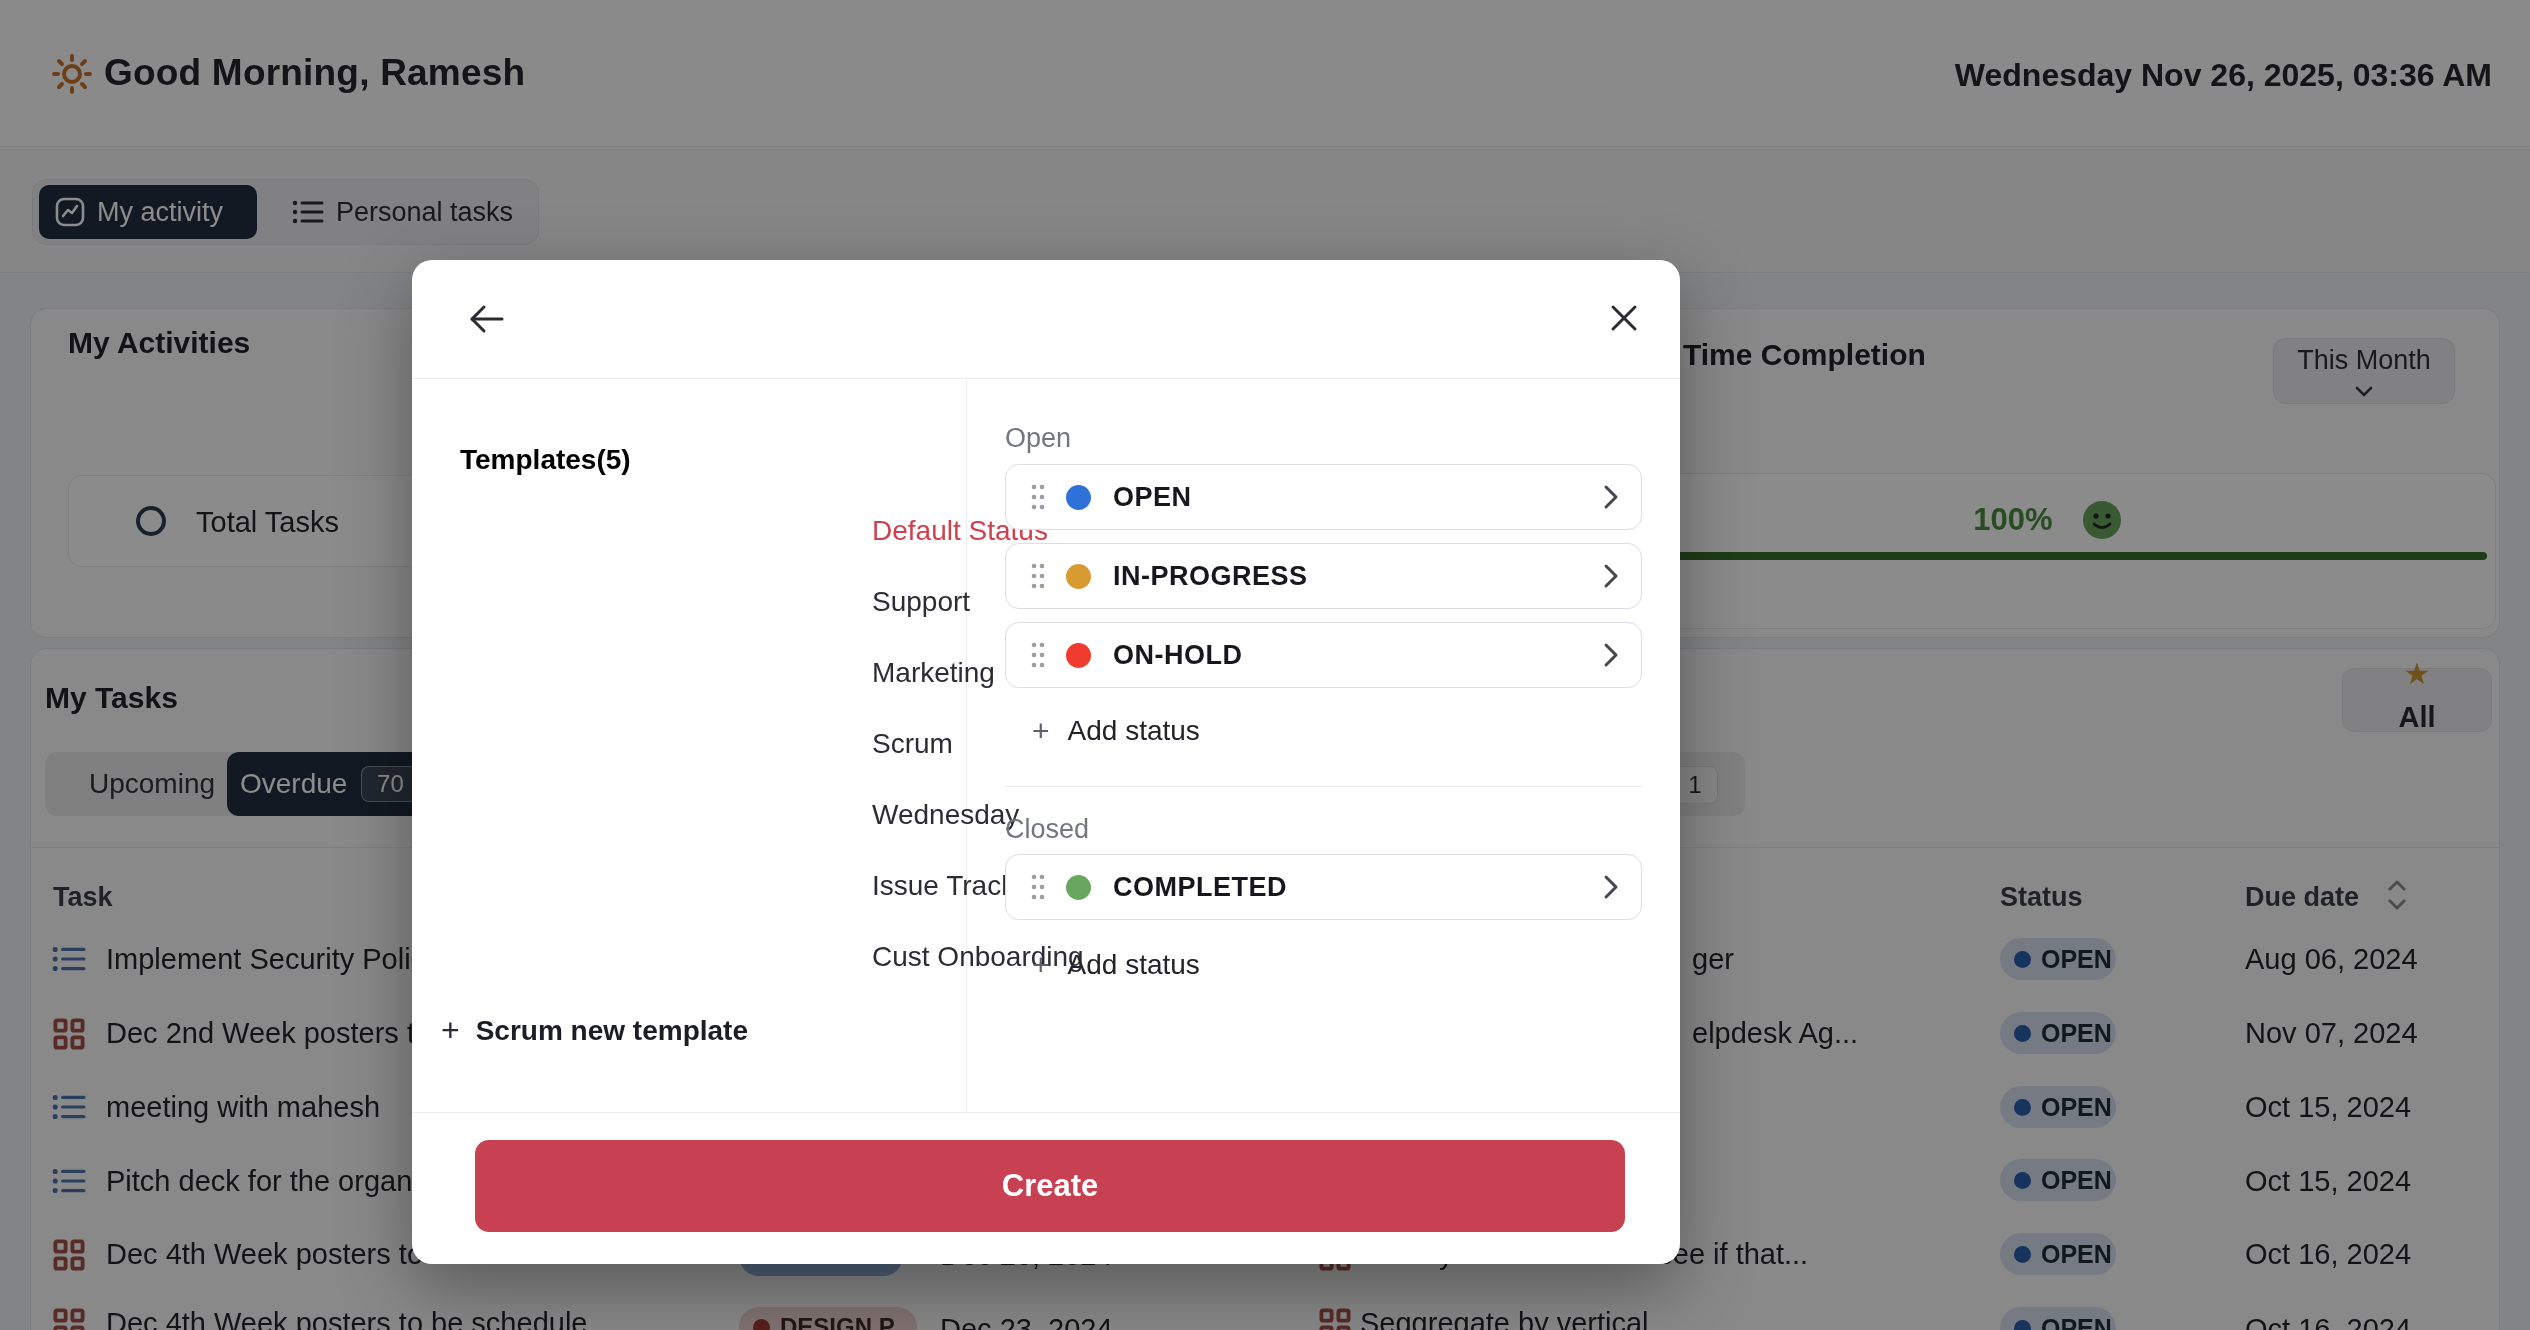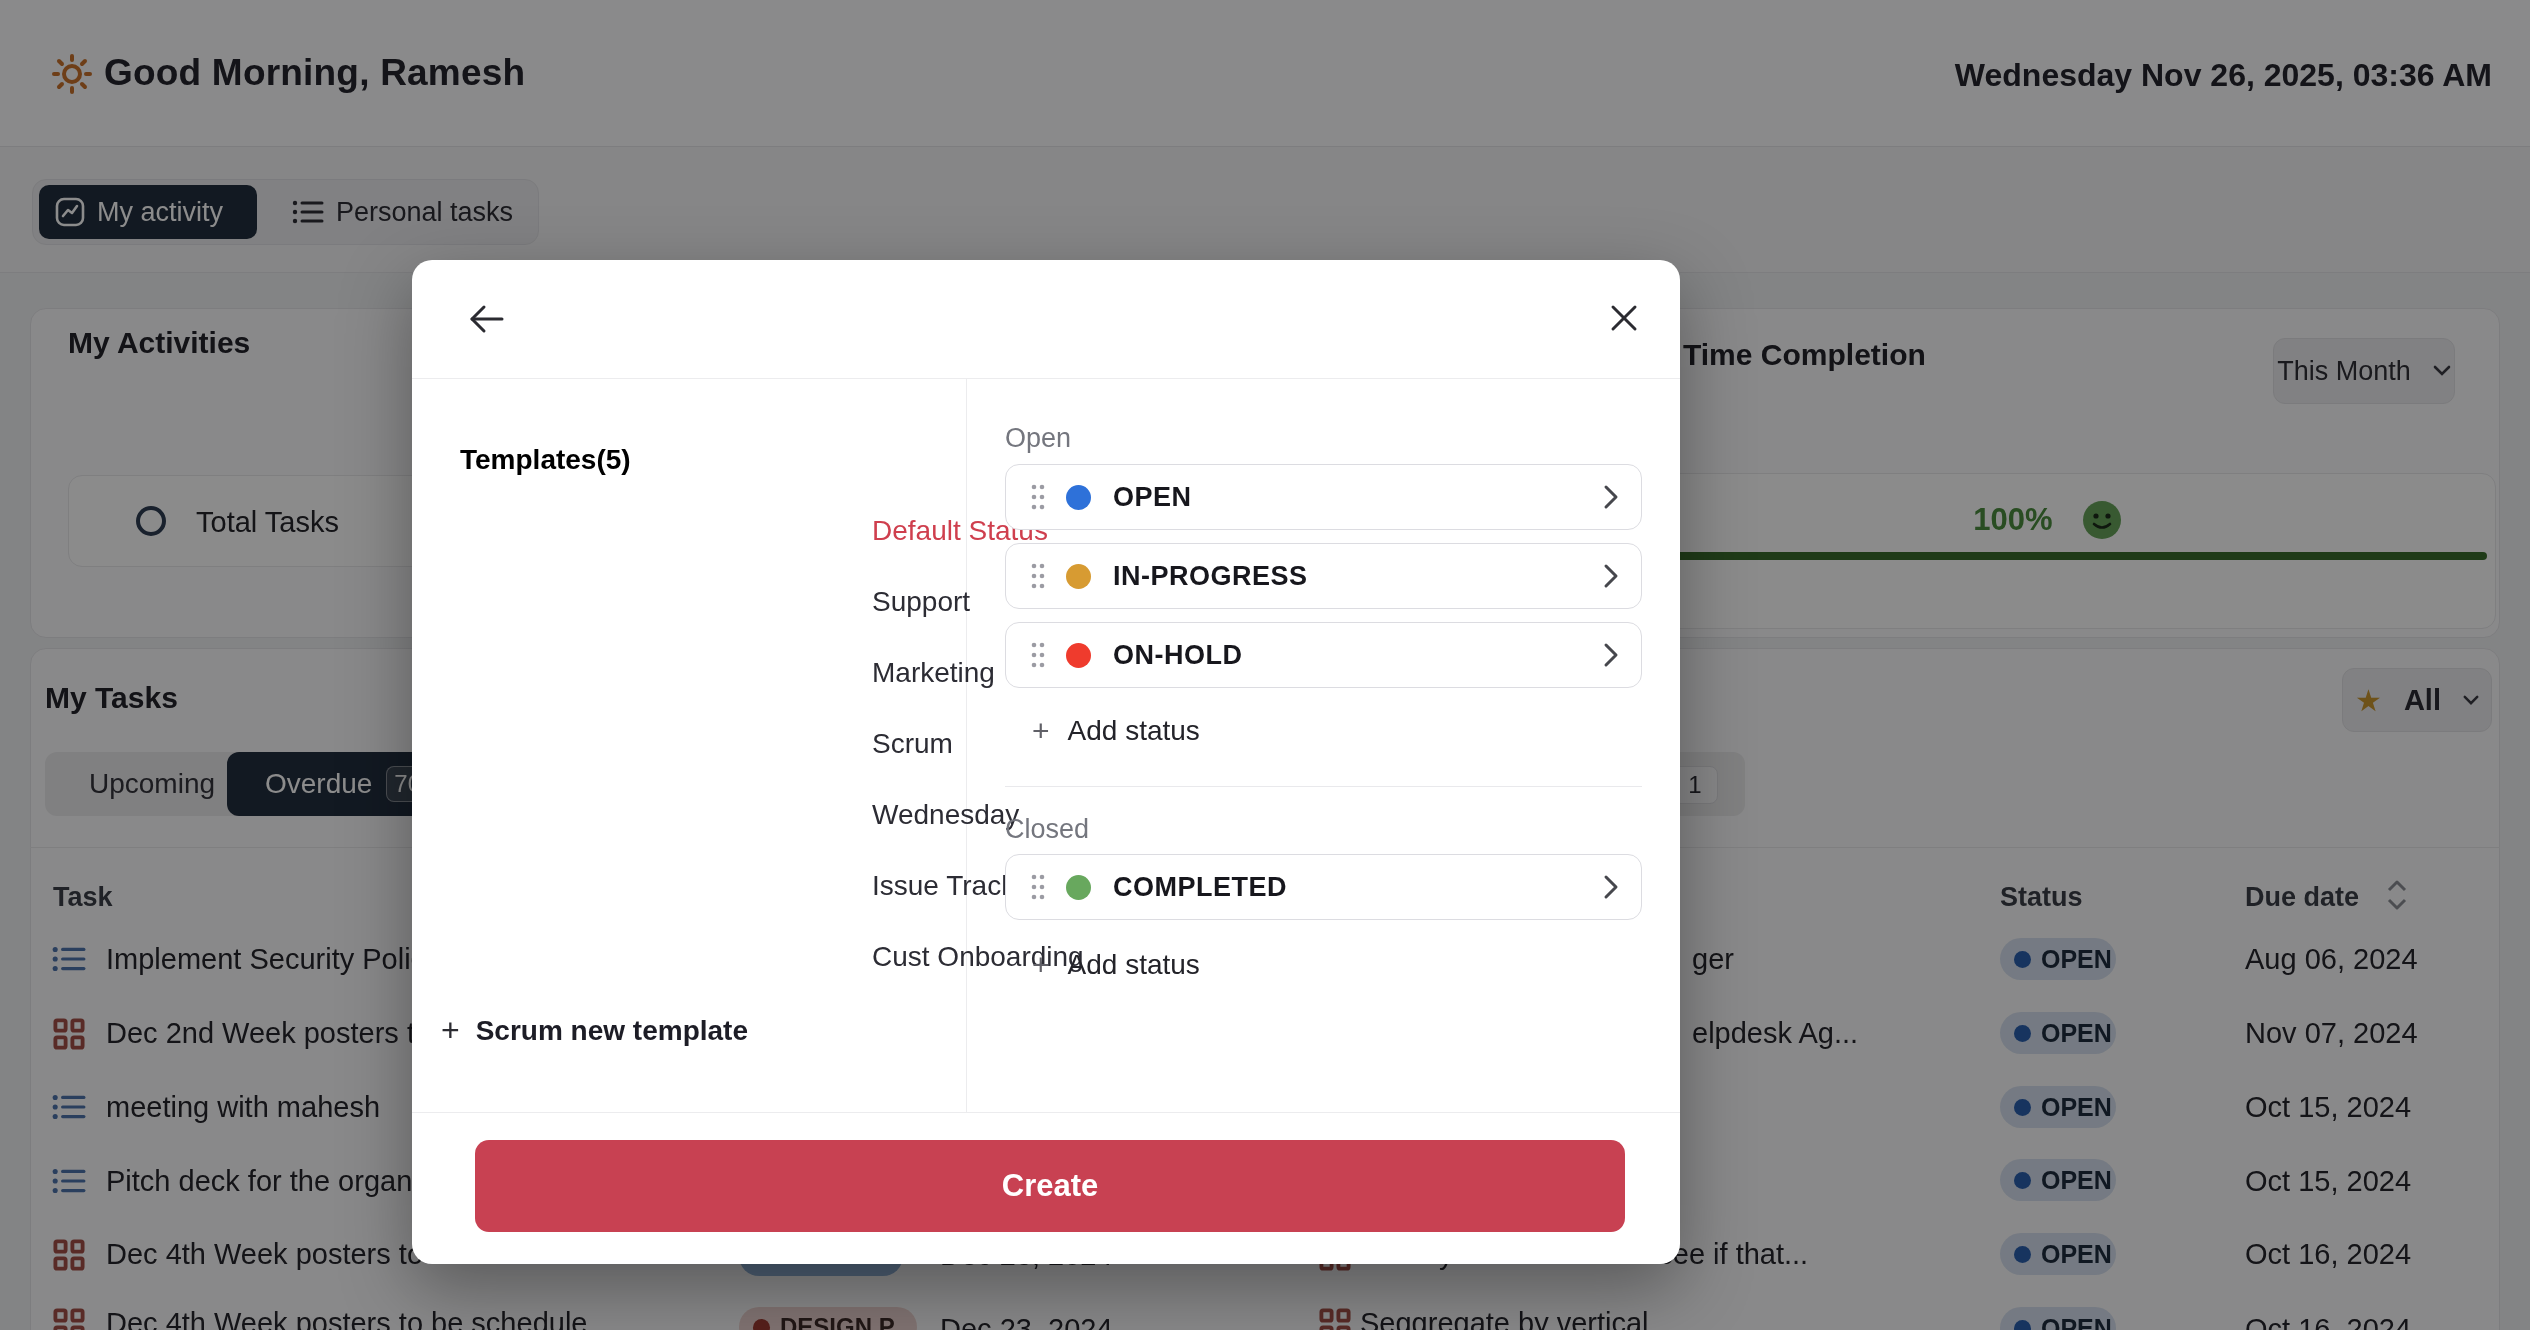--- a/index.html
+++ b/index.html
@@ -12,26 +12,26 @@
   .greet-title { left:104px; top:52px; font-size:37px; font-weight:600; color:#26262e; letter-spacing:.2px; }
   .datetime { right:38px; top:57px; font-size:32px; font-weight:600; color:#26262e; }
   .tabstrip { left:0; top:147px; width:2530px; height:126px; background:#f4f4f6; border-bottom:1px solid #e4e4e7; }
   .navtabs { left:32px; top:179px; width:507px; height:66px; background:#ebebee; border:1px solid #e1e1e5; border-radius:14px; }
   .pill-dark { left:39px; top:185px; width:218px; height:54px; background:#222e3e; border-radius:10px; display:flex; align-items:center; gap:12px; padding-left:16px; color:#fff; font-size:27px; font-weight:500; }
   .tab-personal { left:292px; top:185px; height:54px; display:flex; align-items:center; gap:12px; font-size:27px; color:#2e2e36; font-weight:500; }
   .card { background:#fafafb; border:1px solid #e4e4e8; border-radius:16px; }
   .card-title { font-size:30px; font-weight:600; color:#23232b; }
   .subbox { background:#fdfdfe; border:1px solid #e7e7ea; border-radius:14px; }
   .ring { width:30px; height:30px; border:4px solid #2e3d52; border-radius:50%; }
-  .muted-btn { background:#ebebee; border:1px solid #e0e0e4; border-radius:12px; display:flex; align-items:center; justify-content:center; gap:22px; font-size:27px; color:#303038; font-weight:500; }
+  .muted-btn { background:#ebebee; border:1px solid #e0e0e4; border-radius:12px; display:flex; align-items:center; justify-content:center; gap:10px; font-size:27px; color:#303038; font-weight:500;flex-direction:column; }
   .pct { font-size:31px; font-weight:700; color:#4c8c3f; }
   .bar { background:#3a6c2d; border-radius:4px; }
   .tabs2 { left:45px; top:752px; width:1700px; height:64px; background:#e9e9ec; border-radius:12px; }
   .upcoming { left:69px; top:752px; height:64px; display:flex; align-items:center; font-size:28px; color:#33333b; font-weight:500; padding:0 20px; }
-  .overdue { left:227px; top:752px; width:202px; height:64px; background:#222e3e; border-radius:12px; display:flex; align-items:center; gap:14px; padding-left:38px; color:#fff; font-size:28px; font-weight:500; }
+  .overdue { left:227px; top:752px; width:202px; height:64px; background:#222e3e; border-radius:12px; display:flex; align-items:center; gap:14px; padding-left:13px; color:#fff; font-size:28px; font-weight:500; }
   .badge70 { width:58px; height:36px; background:rgba(255,255,255,.12); border:1px solid rgba(255,255,255,.4); border-radius:8px; display:flex; align-items:center; justify-content:center; font-size:24px; }
   .badge1 { left:1672px; top:766px; width:46px; height:38px; background:#f6f6f8; border:1px solid #dcdce0; border-radius:8px; display:flex; align-items:center; justify-content:center; font-size:24px; color:#2b2b33; }
   .col-h { font-size:27px; font-weight:600; color:#3b3f48; }
   .trow-text { font-size:29px; font-weight:500; color:#26262c; white-space:nowrap; }
   .date-txt { font-size:29px; color:#26262c; white-space:nowrap; }
   .status-pill { width:116px; height:42px; background:#d5dfee; border-radius:999px; display:flex; align-items:center; gap:10px; padding-left:14px; }
   .status-pill .dot { width:17px; height:17px; border-radius:50%; background:#2a5fae; }
   .status-pill .lbl { font-size:25px; font-weight:600; color:#1e2c3e; }
   .badge-blue { width:164px; height:40px; border-radius:999px; background:#8fb0d6; }
   .badge-red { width:178px; height:40px; border-radius:999px; background:#ecd2cf; display:flex; align-items:center; gap:10px; padding-left:14px; overflow:hidden; }

